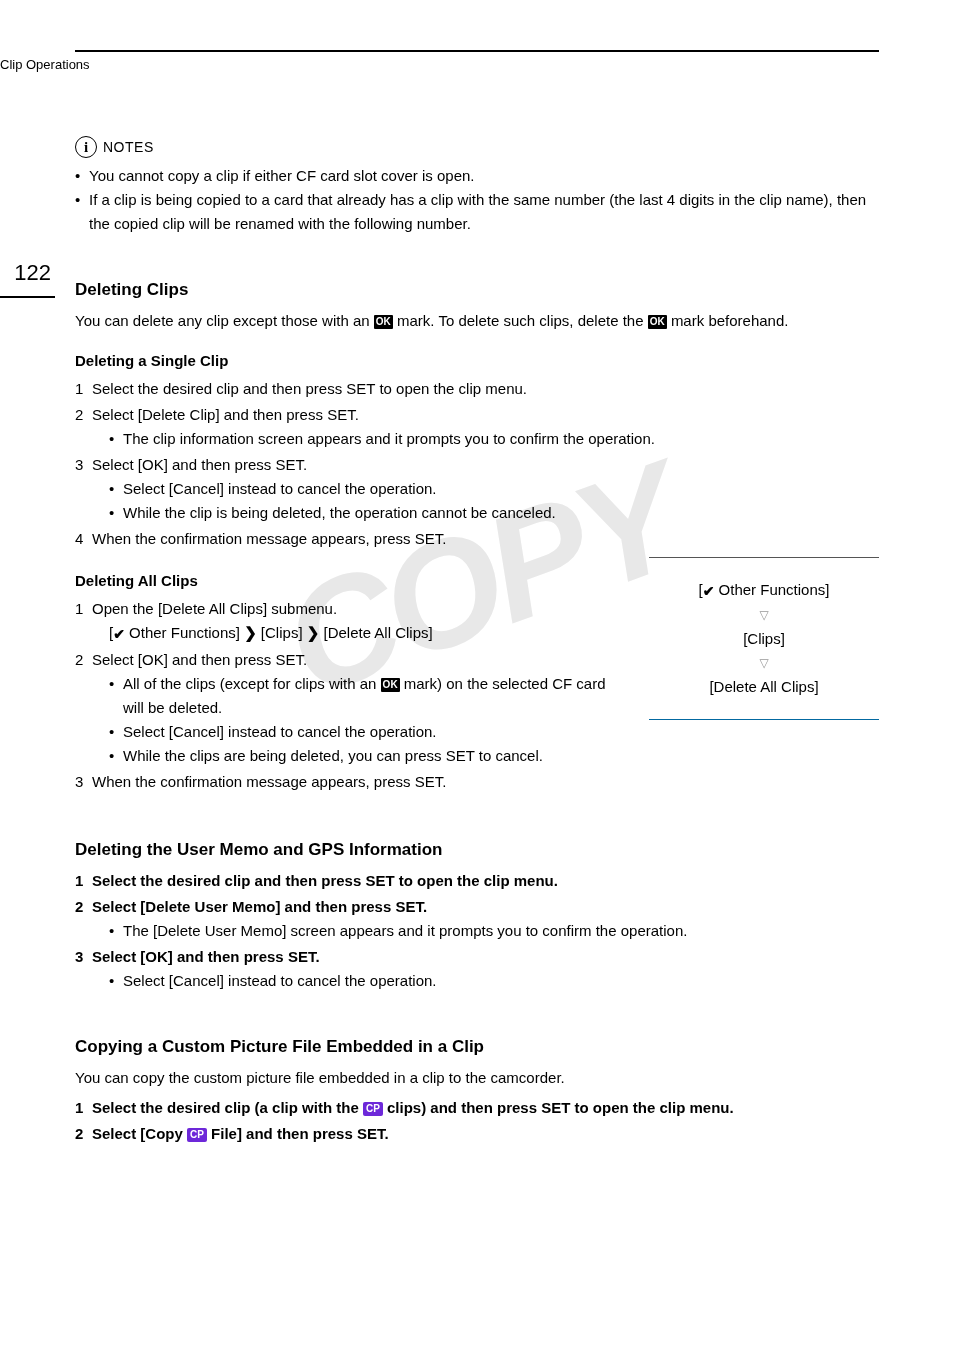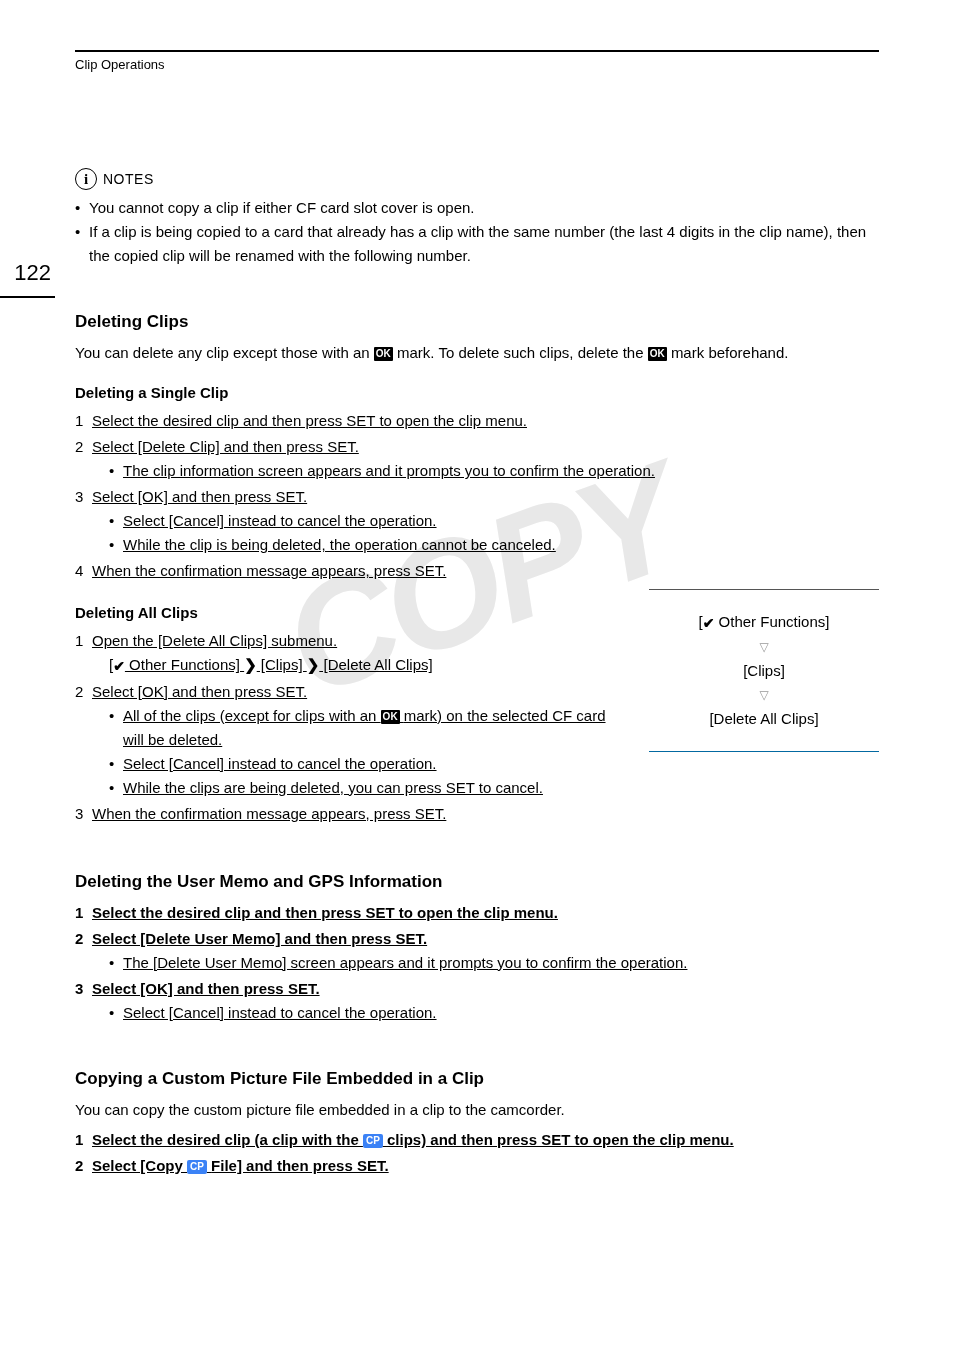--- a/index.html
+++ b/index.html
@@ -21,21 +21,21 @@
       font-weight: bold;
       font-style: italic;
       color: #e8e8e8;
       transform: rotate(-20deg);
       z-index: 0;
       letter-spacing: -6px;
       font-family: Arial, sans-serif;
     }
     .content { position: relative; z-index: 1; }
     .top-rule { border-top: 2px solid #000; margin: 50px 75px 3px 75px; }
-    .breadcrumb { font-size: 13px; padding-left: 75px; margin-bottom: 92px; }
+    .breadcrumb { font-size: 13px; margin-bottom: 60px; }
     .page-number-block {
       position: absolute;
       left: 0;
       top: 205px;
       width: 55px;
       text-align: right;
     }
     .page-number { font-size: 22px; display: block; padding-right: 4px; }
     .page-number-rule { border-bottom: 2px solid #000; margin-top: 6px; width: 55px; }
     .main { padding: 0 75px 0 75px; }
@@ -51,34 +51,34 @@
     .bullet-list > li::before { content: "•"; position: absolute; left: 0; top: 0; }
     .section-title { font-size: 17px; font-weight: bold; margin-top: 40px; margin-bottom: 6px; }
     .body-text { margin-bottom: 6px; }
     .sub-title { font-size: 15px; font-weight: bold; margin-top: 16px; margin-bottom: 4px; }
     .wrap2 { display: flex; align-items: flex-start; gap: 20px; }
     .left-col { flex: 1; }
     .right-box { width: 230px; border-top: 1px solid #555; border-bottom: 1px solid #0369a1; padding: 14px 6px; margin-top: 4px; }
     .right-box-item { text-align: center; margin: 6px 0; }
     .v-icon { text-align: center; color: #999; font-size: 12px; line-height: 1; }
     ol.steps { list-style: none; padding-left: 0; counter-reset: step; }
-    ol.steps > li { position: relative; padding-left: 17px; margin-bottom: 2px; text-decoration: underline; }
+    ol.steps > li { position: relative; padding-left: 17px; margin-bottom: 2px; }
     ol.steps > li::before { counter-increment: step; content: counter(step); position: absolute; left: 0; top: 0; }
     ol.steps.bold > li { font-weight: bold; }
     ol.steps.bold > li::before { font-weight: bold; }
     .sub-bullets { list-style: none; padding-left: 17px; font-weight: normal; }
     .sub-bullets > li { position: relative; padding-left: 14px; }
     .sub-bullets > li::before { content: "•"; position: absolute; left: 0; }
     .ok-mark {
       display: inline-block; background: #000; color: #fff; font-size: 10px;
       font-weight: bold; padding: 1px 2px; vertical-align: middle; line-height: 1.2;
       border-radius: 1px;
     }
     .cp-mark {
-      display: inline-block; background: #3b82f6; color: #fff; font-size: 10px;
+      display: inline-block; background: #6d28d9; color: #fff; font-size: 10px;
       font-weight: bold; padding: 2px 3px; vertical-align: middle; line-height: 1;
       border-radius: 2px;
     }
     .check-icon {
       display: inline-block; font-weight: bold; font-size: 14px; vertical-align: middle;
     }
     .arrow-icon { display: inline-block; font-weight: bold; }
     .indent { padding-left: 17px; }
   </style>
 </head>

